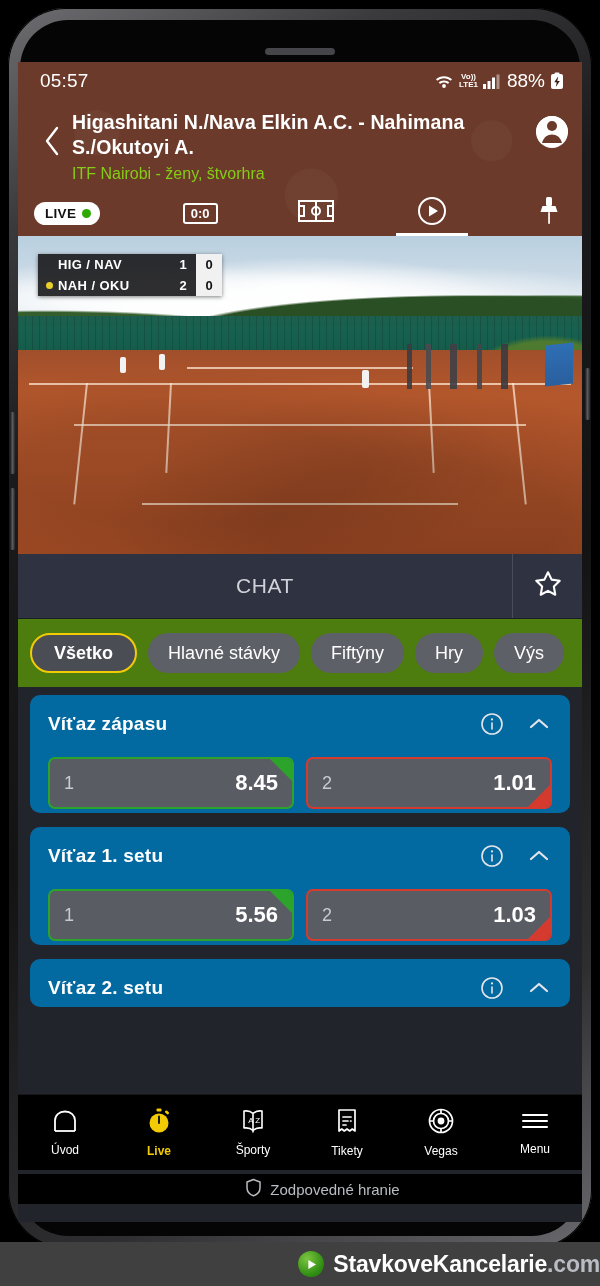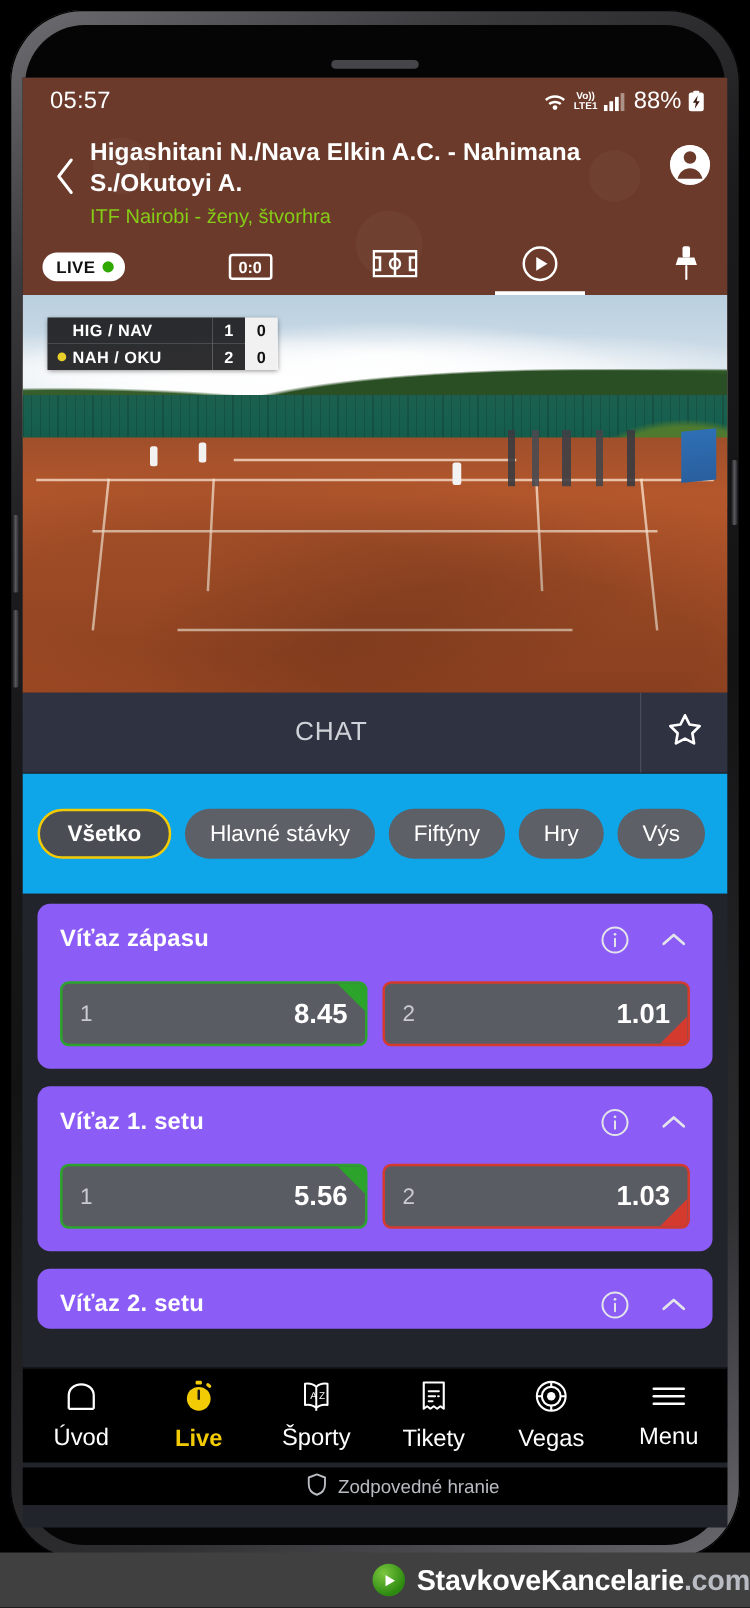--- a/index.html
+++ b/index.html
@@ -251,22 +251,22 @@
   }
   .tab-star {
     width: 70px; flex: 0 0 70px;
     display: flex; align-items: center; justify-content: center;
     border-left: 1px solid #4a4d59; cursor: pointer;
   }
 
   
   .chips {
     display: flex; align-items: center; gap: 11px;
-    padding: 28px 12px;
-    background: #0ea5e9;
+    padding: 14px 12px;
+    background: #4d7c0f;
     overflow: hidden; white-space: nowrap;
   }
   .chip {
     background: #5E6067; color: #fff;
     border-radius: 22px; height: 40px;
     display: flex; align-items: center; padding: 0 20px;
     font-size: 18px; flex: 0 0 auto;
   }
   .chip.active {
     background: #4b4d54; border: 2px solid #F2CB05;
@@ -274,24 +274,24 @@
   }
 
   
   .content {
     background: #22242C;
     padding: 8px 12px 0 12px;
     height: 428px;
     overflow: hidden;
   }
   .card {
-    background: #8b5cf6;
+    background: #0369a1;
     border-radius: 10px;
     margin-bottom: 14px;
-    padding: 16px 18px 18px 18px;
+    padding: 16px 18px 4px 18px;
   }
   .card-head {
     display: flex; align-items: center; justify-content: space-between;
   }
   .card-title { color: #fff; font-size: 19px; font-weight: 700; letter-spacing: .2px; }
   .card-acts { display: flex; align-items: center; gap: 22px; }
   .ic-btn { cursor: pointer; display:flex; align-items:center; }
 
   .odds-row { display: flex; gap: 12px; margin-top: 20px; }
   .odd {
@@ -329,21 +329,21 @@
     position: absolute; left: 0; right: 0; bottom: 52px;
     height: 76px; background: #000;
     display: flex; align-items: center;
     border-top: 1px solid #16171b;
   }
   .navitem {
     flex: 1; display: flex; flex-direction: column;
     align-items: center; justify-content: center; gap: 5px;
     color: #fff; cursor: pointer;
   }
-  .navitem .nlabel { font-size: 19px; }
+  .navitem .nlabel { font-size: 12px; }
   .navitem.active { color: #F2CB05; }
   .navitem.active .nlabel { font-weight: 700; }
 
   .responsible {
     position: absolute; left: 0; right: 0; bottom: 18px;
     height: 30px; display: flex; align-items: center;
     justify-content: center; gap: 8px;
     color: #b9bcc2; font-size: 15px;
     background: #000;
     padding-left: 45px;

